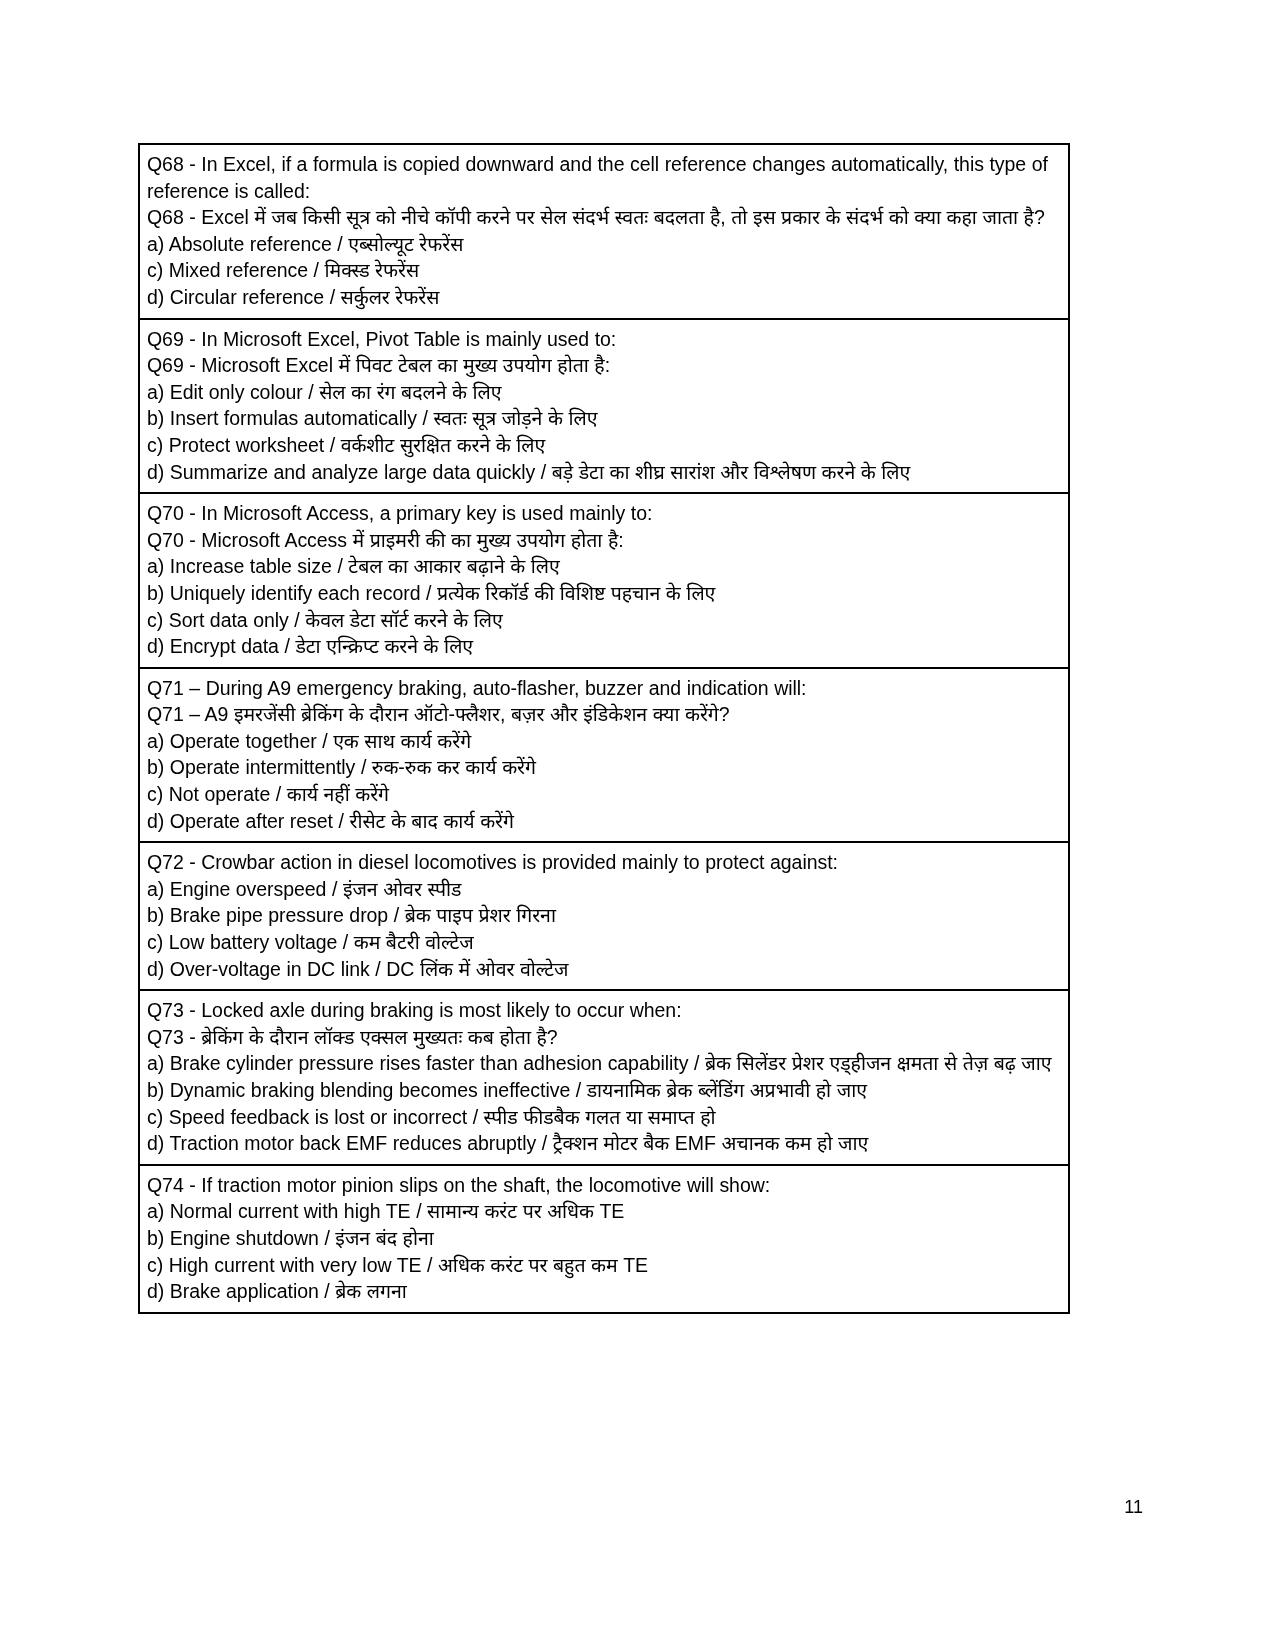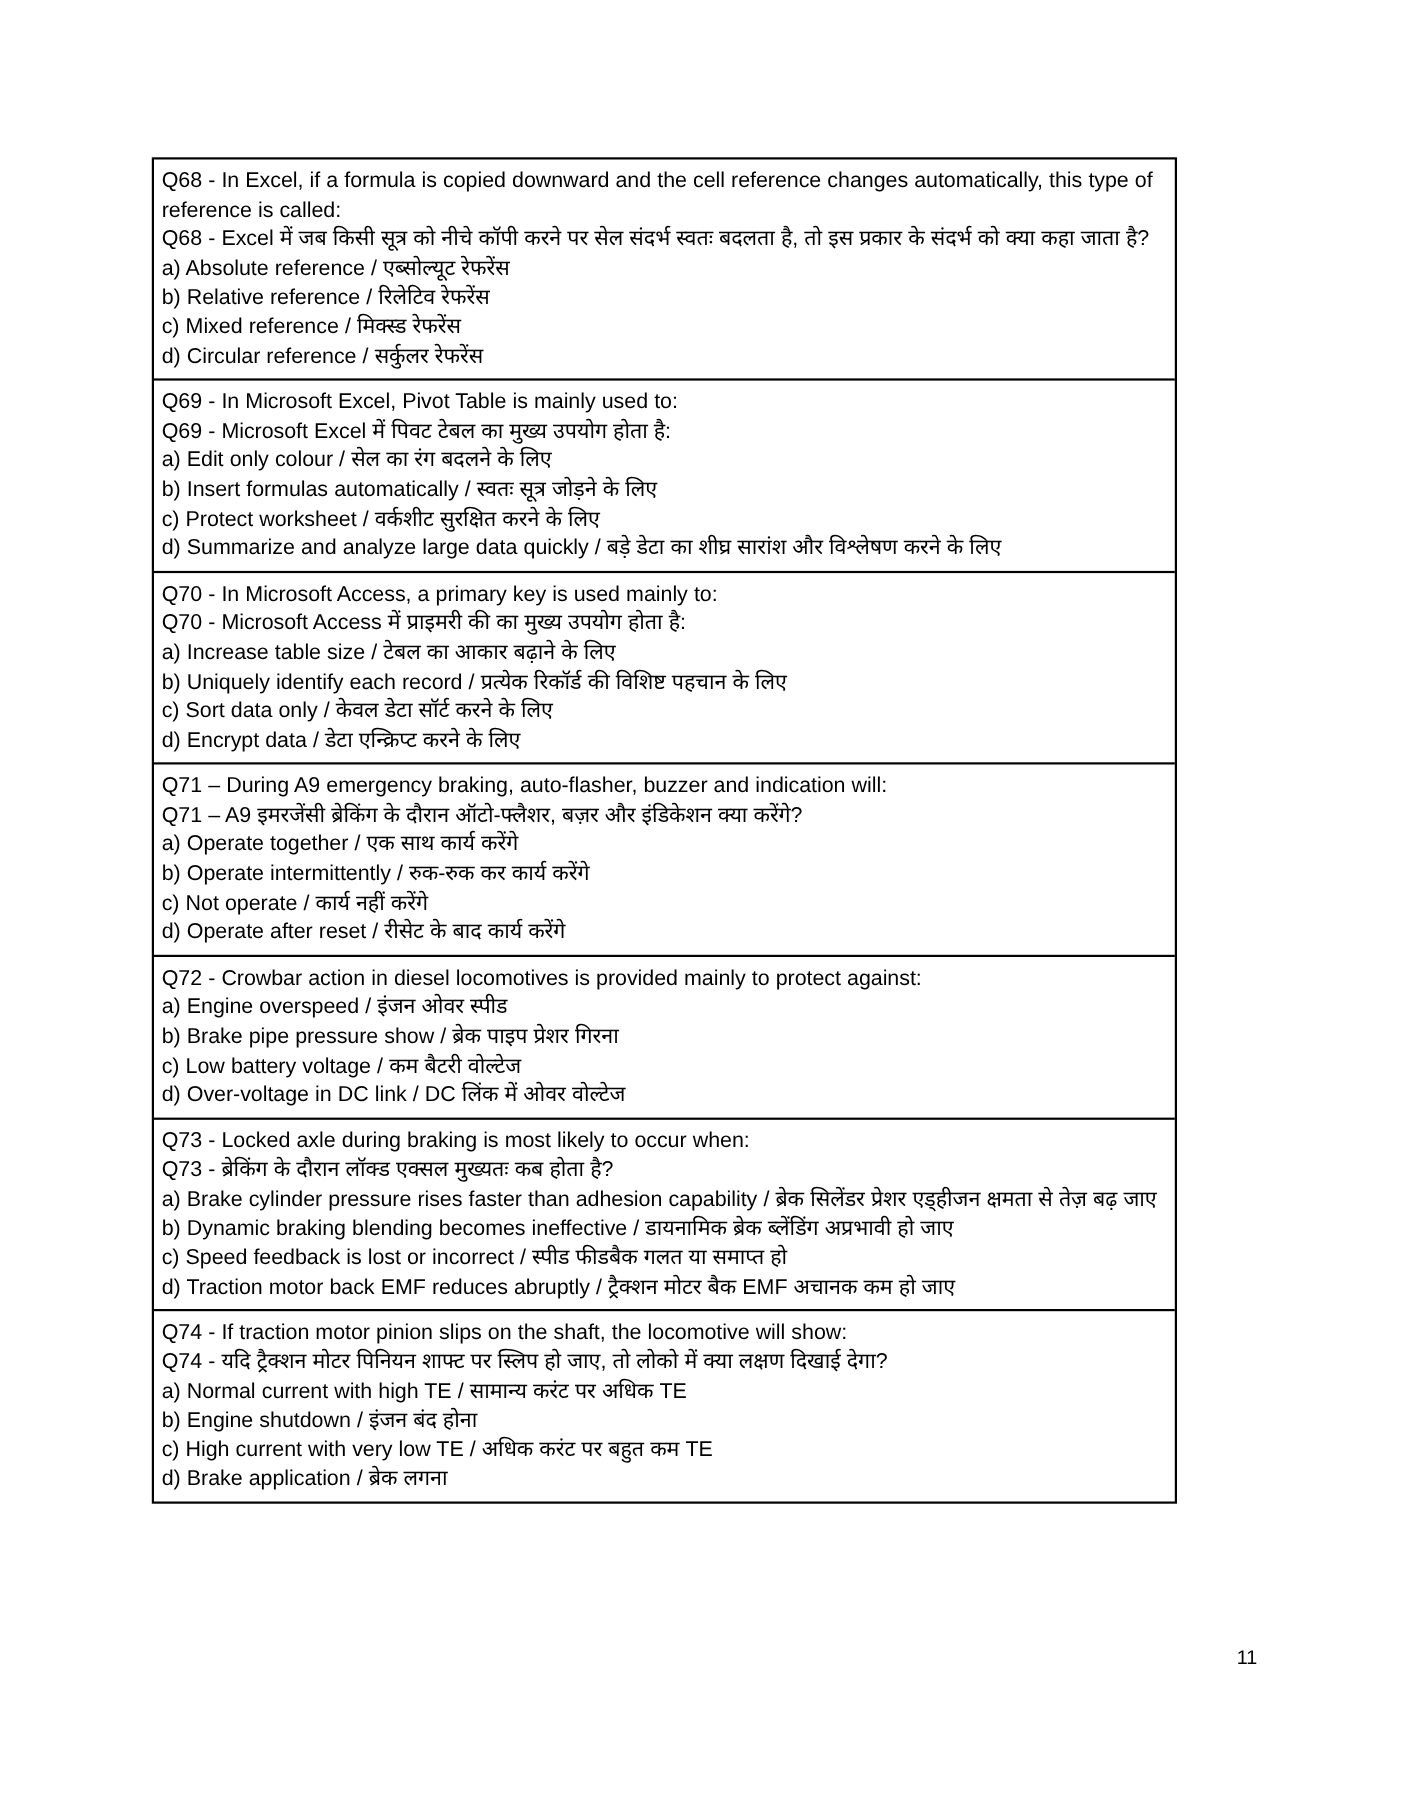--- a/index.html
+++ b/index.html
@@ -62,21 +62,20 @@
 <body>
 
 <div class="page">
 
   <div class="qtable">
 
     <div class="qblock">
       <div class="line stem">Q68 - In Excel, if a formula is copied downward and the cell reference changes automatically, this type of reference is called:</div>
       <div class="line stem">Q68 - Excel में जब किसी सूत्र को नीचे कॉपी करने पर सेल संदर्भ स्वतः बदलता है, तो इस प्रकार के संदर्भ को क्या कहा जाता है?</div>
       <div class="line opt">a) Absolute reference / एब्सोल्यूट रेफरेंस</div>
-      <div class="line opt">b) Relative reference / रिलेटिव रेफरेंस</div>
       <div class="line opt">c) Mixed reference / मिक्स्ड रेफरेंस</div>
       <div class="line opt">d) Circular reference / सर्कुलर रेफरेंस</div>
     </div>
 
     <div class="qblock">
       <div class="line stem">Q69 - In Microsoft Excel, Pivot Table is mainly used to:</div>
       <div class="line stem">Q69 - Microsoft Excel में पिवट टेबल का मुख्य उपयोग होता है:</div>
       <div class="line opt">a) Edit only colour / सेल का रंग बदलने के लिए</div>
       <div class="line opt">b) Insert formulas automatically / स्वतः सूत्र जोड़ने के लिए</div>
       <div class="line opt">c) Protect worksheet / वर्कशीट सुरक्षित करने के लिए</div>
@@ -97,37 +96,36 @@
       <div class="line stem">Q71 – A9 इमरजेंसी ब्रेकिंग के दौरान ऑटो-फ्लैशर, बज़र और इंडिकेशन क्या करेंगे?</div>
       <div class="line opt">a) Operate together / एक साथ कार्य करेंगे</div>
       <div class="line opt">b) Operate intermittently / रुक-रुक कर कार्य करेंगे</div>
       <div class="line opt">c) Not operate / कार्य नहीं करेंगे</div>
       <div class="line opt">d) Operate after reset / रीसेट के बाद कार्य करेंगे</div>
     </div>
 
     <div class="qblock">
       <div class="line stem">Q72 - Crowbar action in diesel locomotives is provided mainly to protect against:</div>
       <div class="line opt">a) Engine overspeed / इंजन ओवर स्पीड</div>
-      <div class="line opt">b) Brake pipe pressure show / ब्रेक पाइप प्रेशर गिरना</div>
+      <div class="line opt">b) Brake pipe pressure drop / ब्रेक पाइप प्रेशर गिरना</div>
       <div class="line opt">c) Low battery voltage / कम बैटरी वोल्टेज</div>
       <div class="line opt">d) Over-voltage in DC link / DC लिंक में ओवर वोल्टेज</div>
     </div>
 
     <div class="qblock">
       <div class="line stem">Q73 - Locked axle during braking is most likely to occur when:</div>
       <div class="line stem">Q73 - ब्रेकिंग के दौरान लॉक्ड एक्सल मुख्यतः कब होता है?</div>
       <div class="line opt">a) Brake cylinder pressure rises faster than adhesion capability / ब्रेक सिलेंडर प्रेशर एड्हीजन क्षमता से तेज़ बढ़ जाए</div>
       <div class="line opt">b) Dynamic braking blending becomes ineffective / डायनामिक ब्रेक ब्लेंडिंग अप्रभावी हो जाए</div>
       <div class="line opt">c) Speed feedback is lost or incorrect / स्पीड फीडबैक गलत या समाप्त हो</div>
       <div class="line opt">d) Traction motor back EMF reduces abruptly / ट्रैक्शन मोटर बैक EMF अचानक कम हो जाए</div>
     </div>
 
     <div class="qblock">
       <div class="line stem">Q74 - If traction motor pinion slips on the shaft, the locomotive will show:</div>
-      <div class="line stem">Q74 - यदि ट्रैक्शन मोटर पिनियन शाफ्ट पर स्लिप हो जाए, तो लोको में क्या लक्षण दिखाई देगा?</div>
       <div class="line opt">a) Normal current with high TE / सामान्य करंट पर अधिक TE</div>
       <div class="line opt">b) Engine shutdown / इंजन बंद होना</div>
       <div class="line opt">c) High current with very low TE / अधिक करंट पर बहुत कम TE</div>
       <div class="line opt">d) Brake application / ब्रेक लगना</div>
     </div>
 
   </div>
 
   <div class="page-number">11</div>
 

